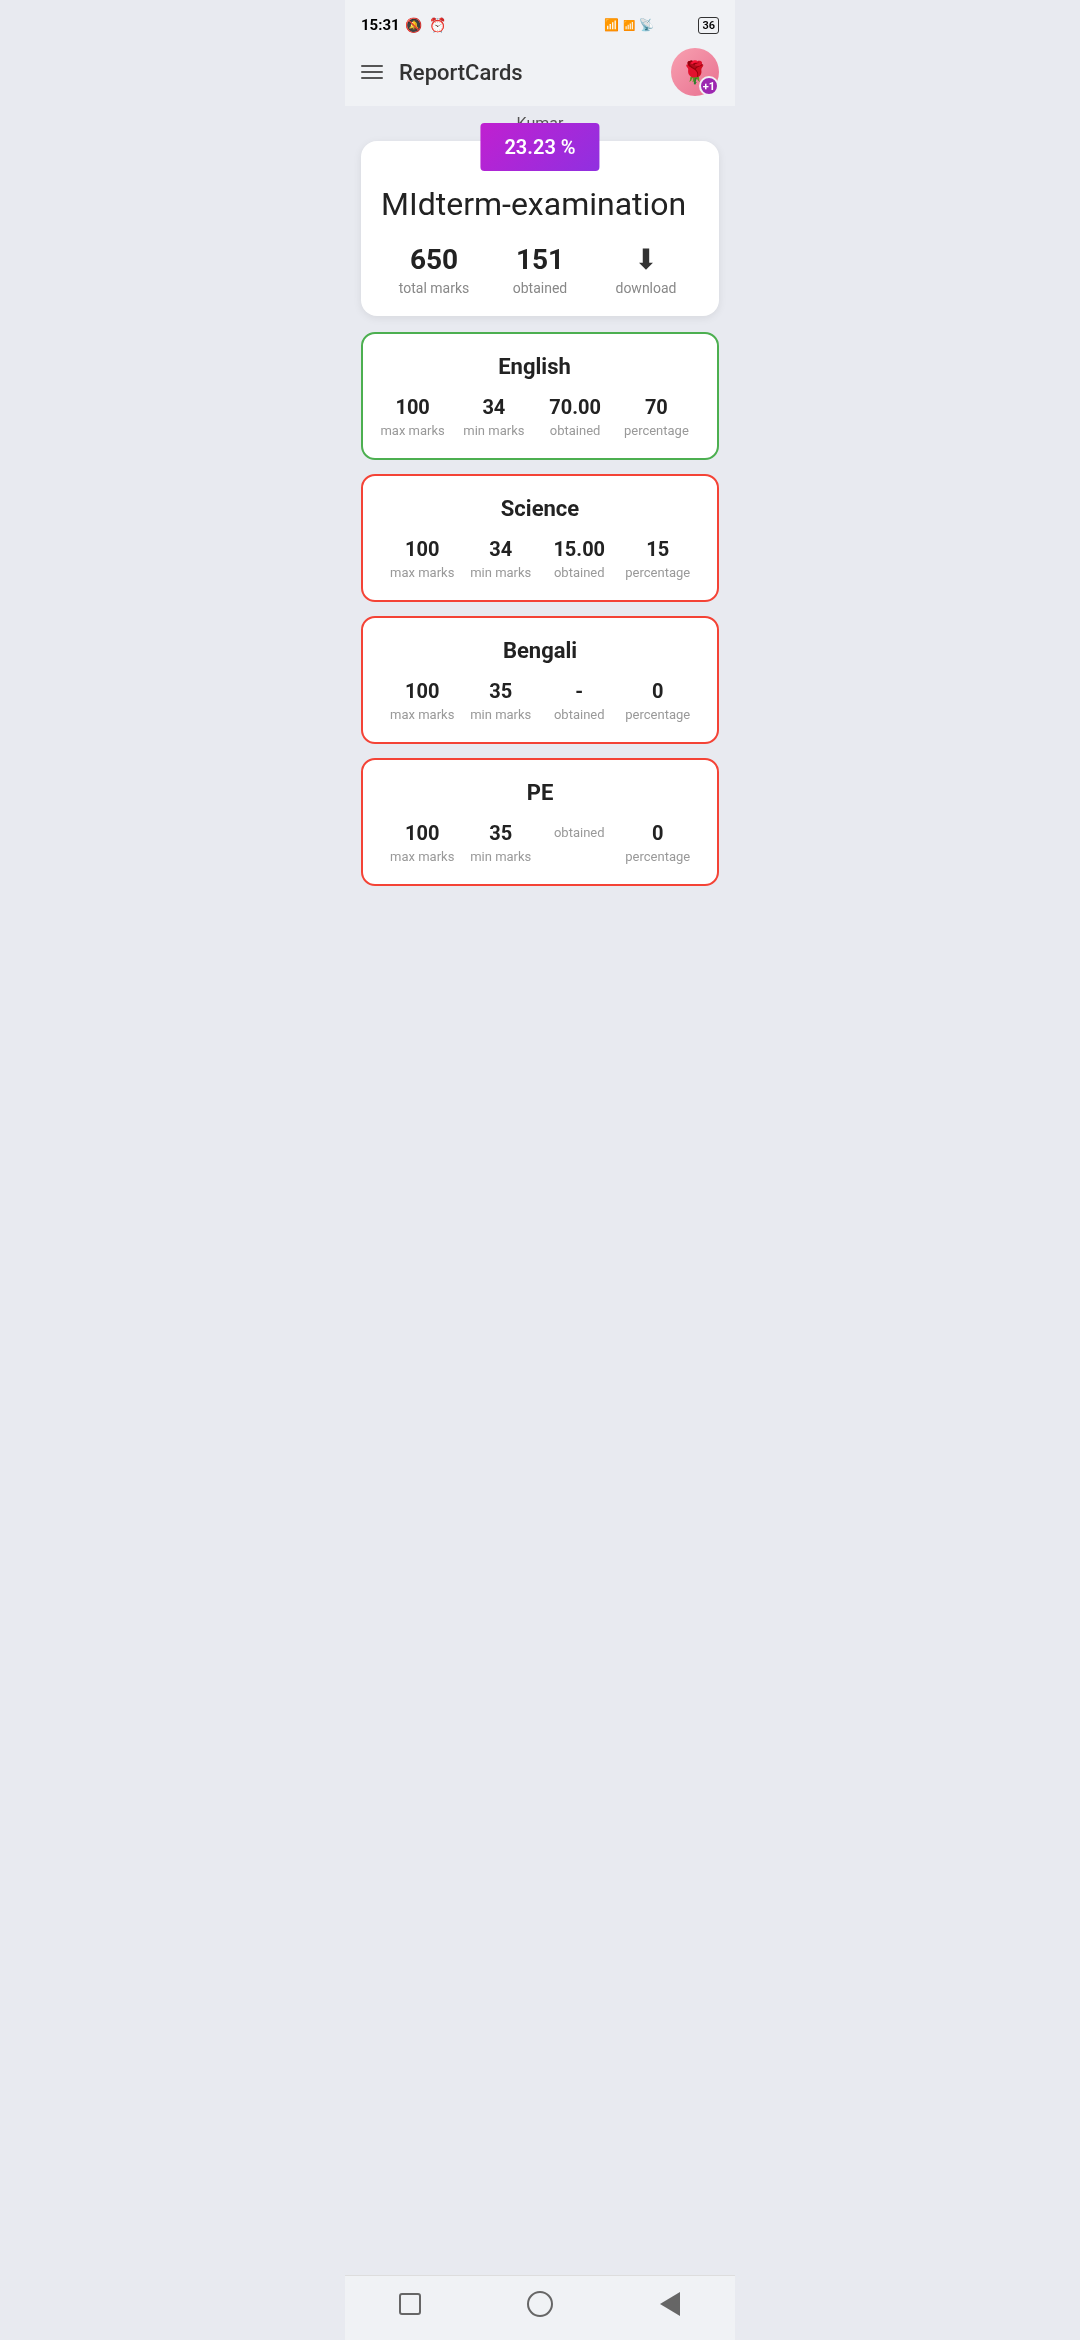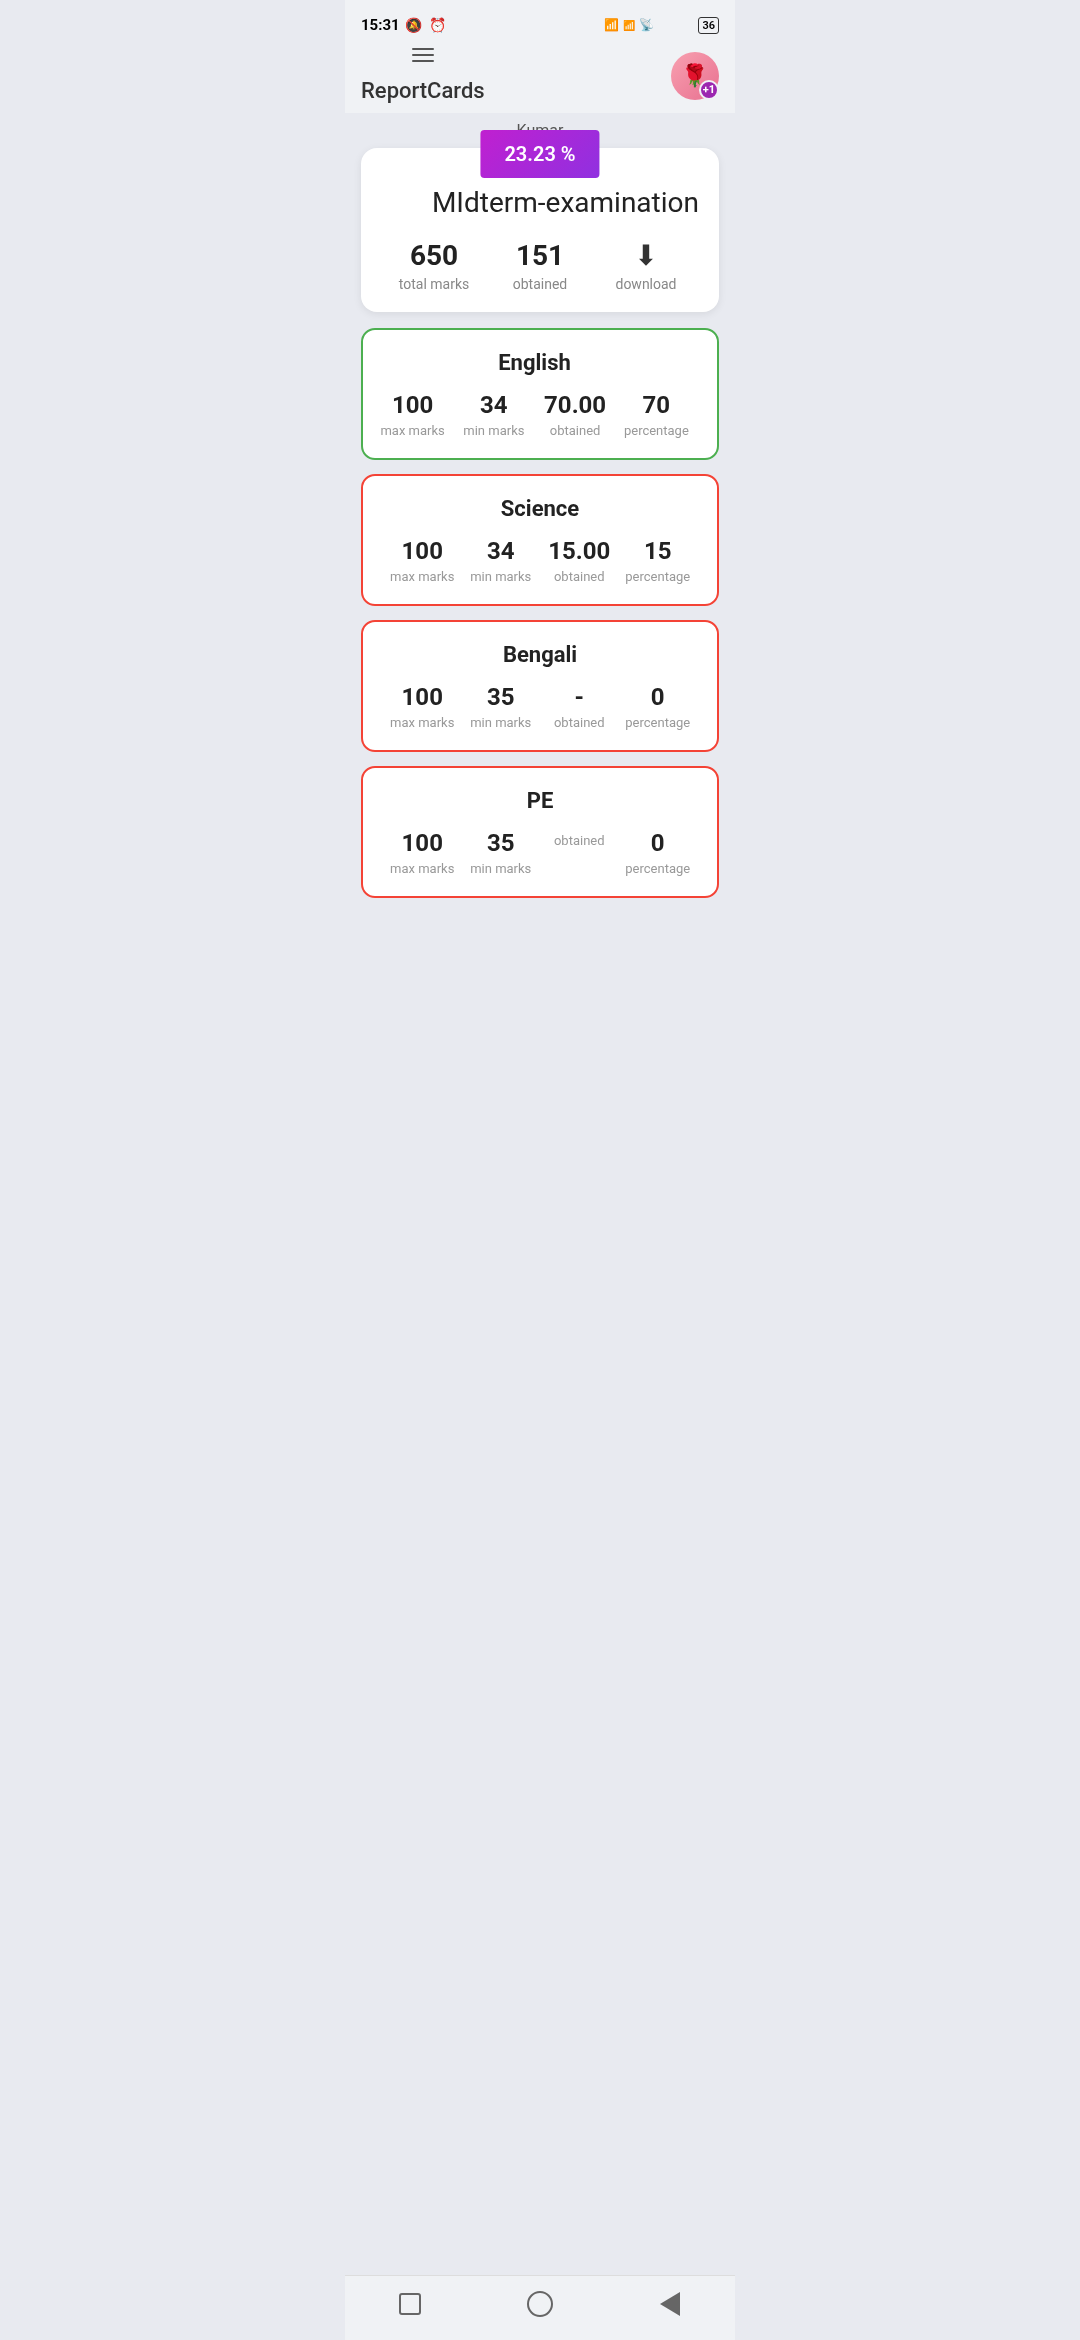--- a/index.html
+++ b/index.html
@@ -51,21 +51,20 @@
       background: #f0f2f5;
       display: flex;
       align-items: center;
       padding: 10px 16px;
       justify-content: space-between;
     }
     .navbar-left {
       display: flex;
       align-items: center;
       gap: 16px;
-      flex-direction: column;
     }
     .hamburger {
       display: flex;
       flex-direction: column;
       gap: 4px;
       cursor: pointer;
     }
     .hamburger span {
       display: block;
       width: 22px;
@@ -139,25 +138,25 @@
       transform: translateX(-50%);
       background: linear-gradient(135deg, #c020d0, #9030e0);
       color: white;
       font-size: 20px;
       font-weight: 600;
       padding: 12px 24px;
       border-radius: 4px;
       white-space: nowrap;
     }
     .exam-title {
-      text-align: right;
-      font-size: 28px;
+      text-align: left;
+      font-size: 32px;
       font-weight: 400;
       color: #222;
-      margin-top: 18px;
+      margin-top: 24px;
       margin-bottom: 20px;
     }
     .summary-stats {
       display: flex;
       justify-content: space-around;
       align-items: flex-start;
     }
     .stat-item {
       text-align: center;
       flex: 1;
@@ -203,21 +202,21 @@
     .subject-stats {
       display: flex;
       justify-content: space-around;
       align-items: flex-start;
     }
     .subject-stat-item {
       text-align: center;
       flex: 1;
     }
     .subject-stat-value {
-      font-size: 24px;
+      font-size: 20px;
       font-weight: 700;
       color: #222;
     }
     .subject-stat-label {
       font-size: 13px;
       color: #999;
       margin-top: 4px;
     }
 
     

